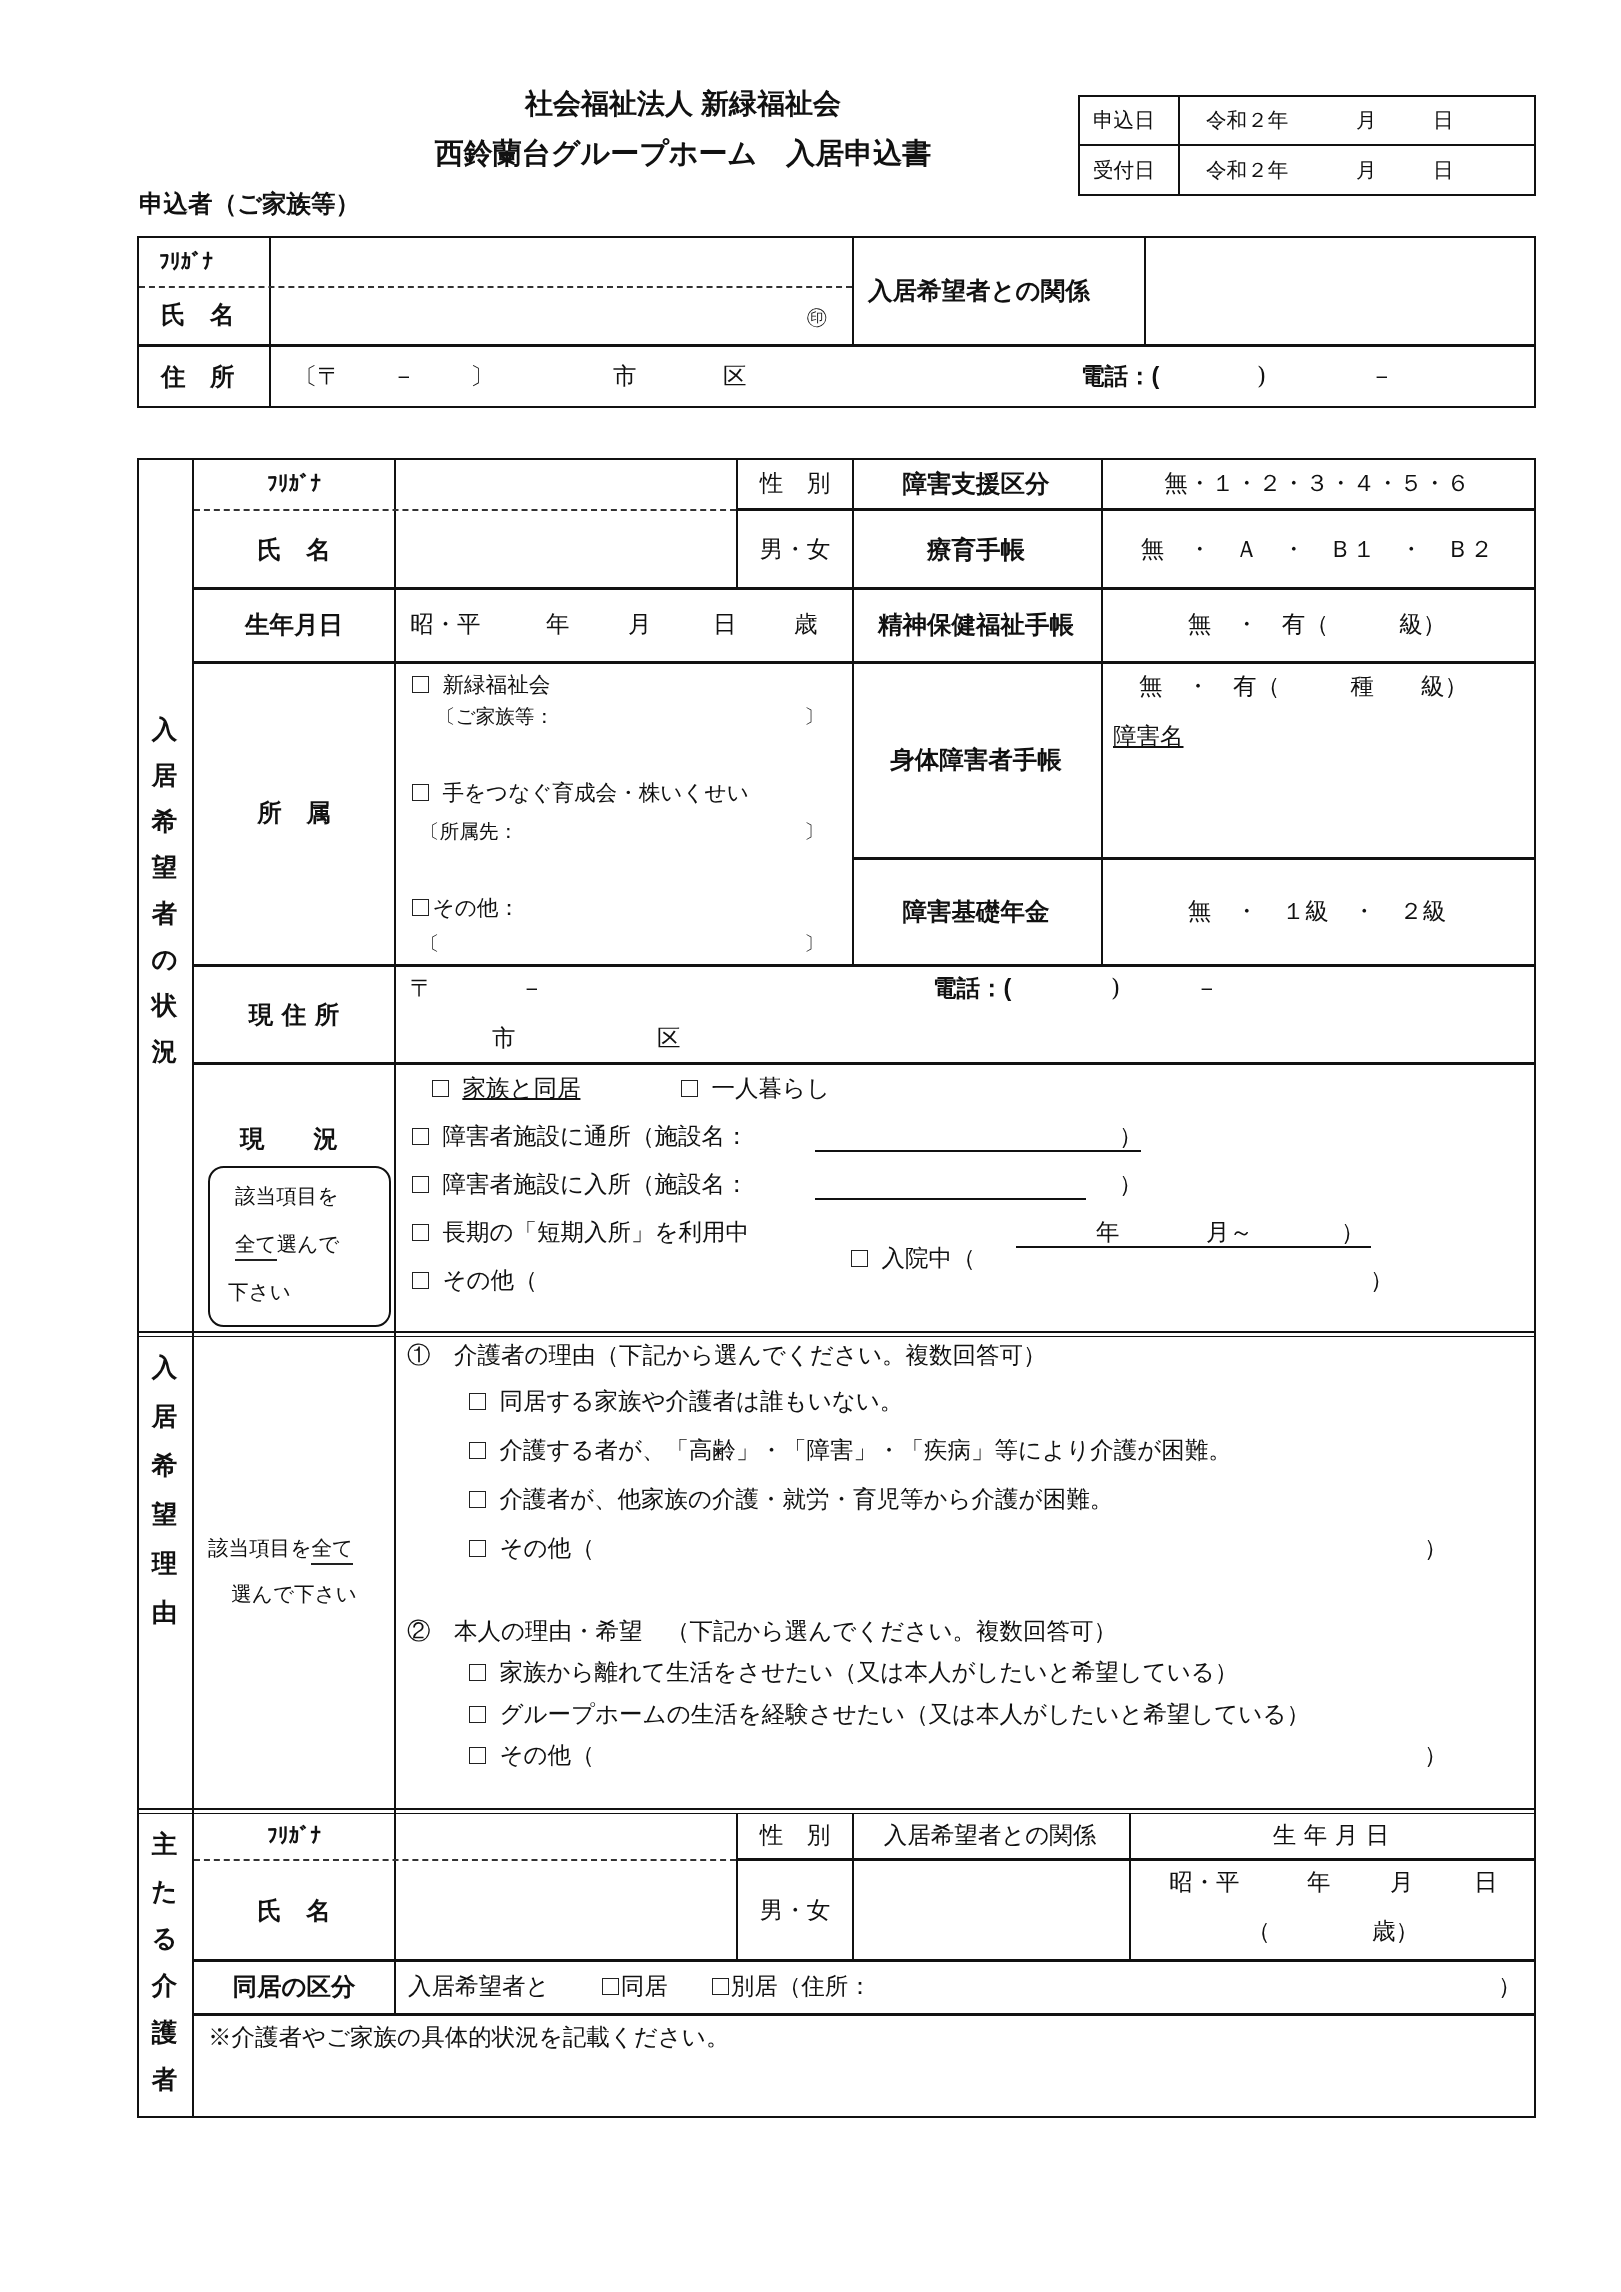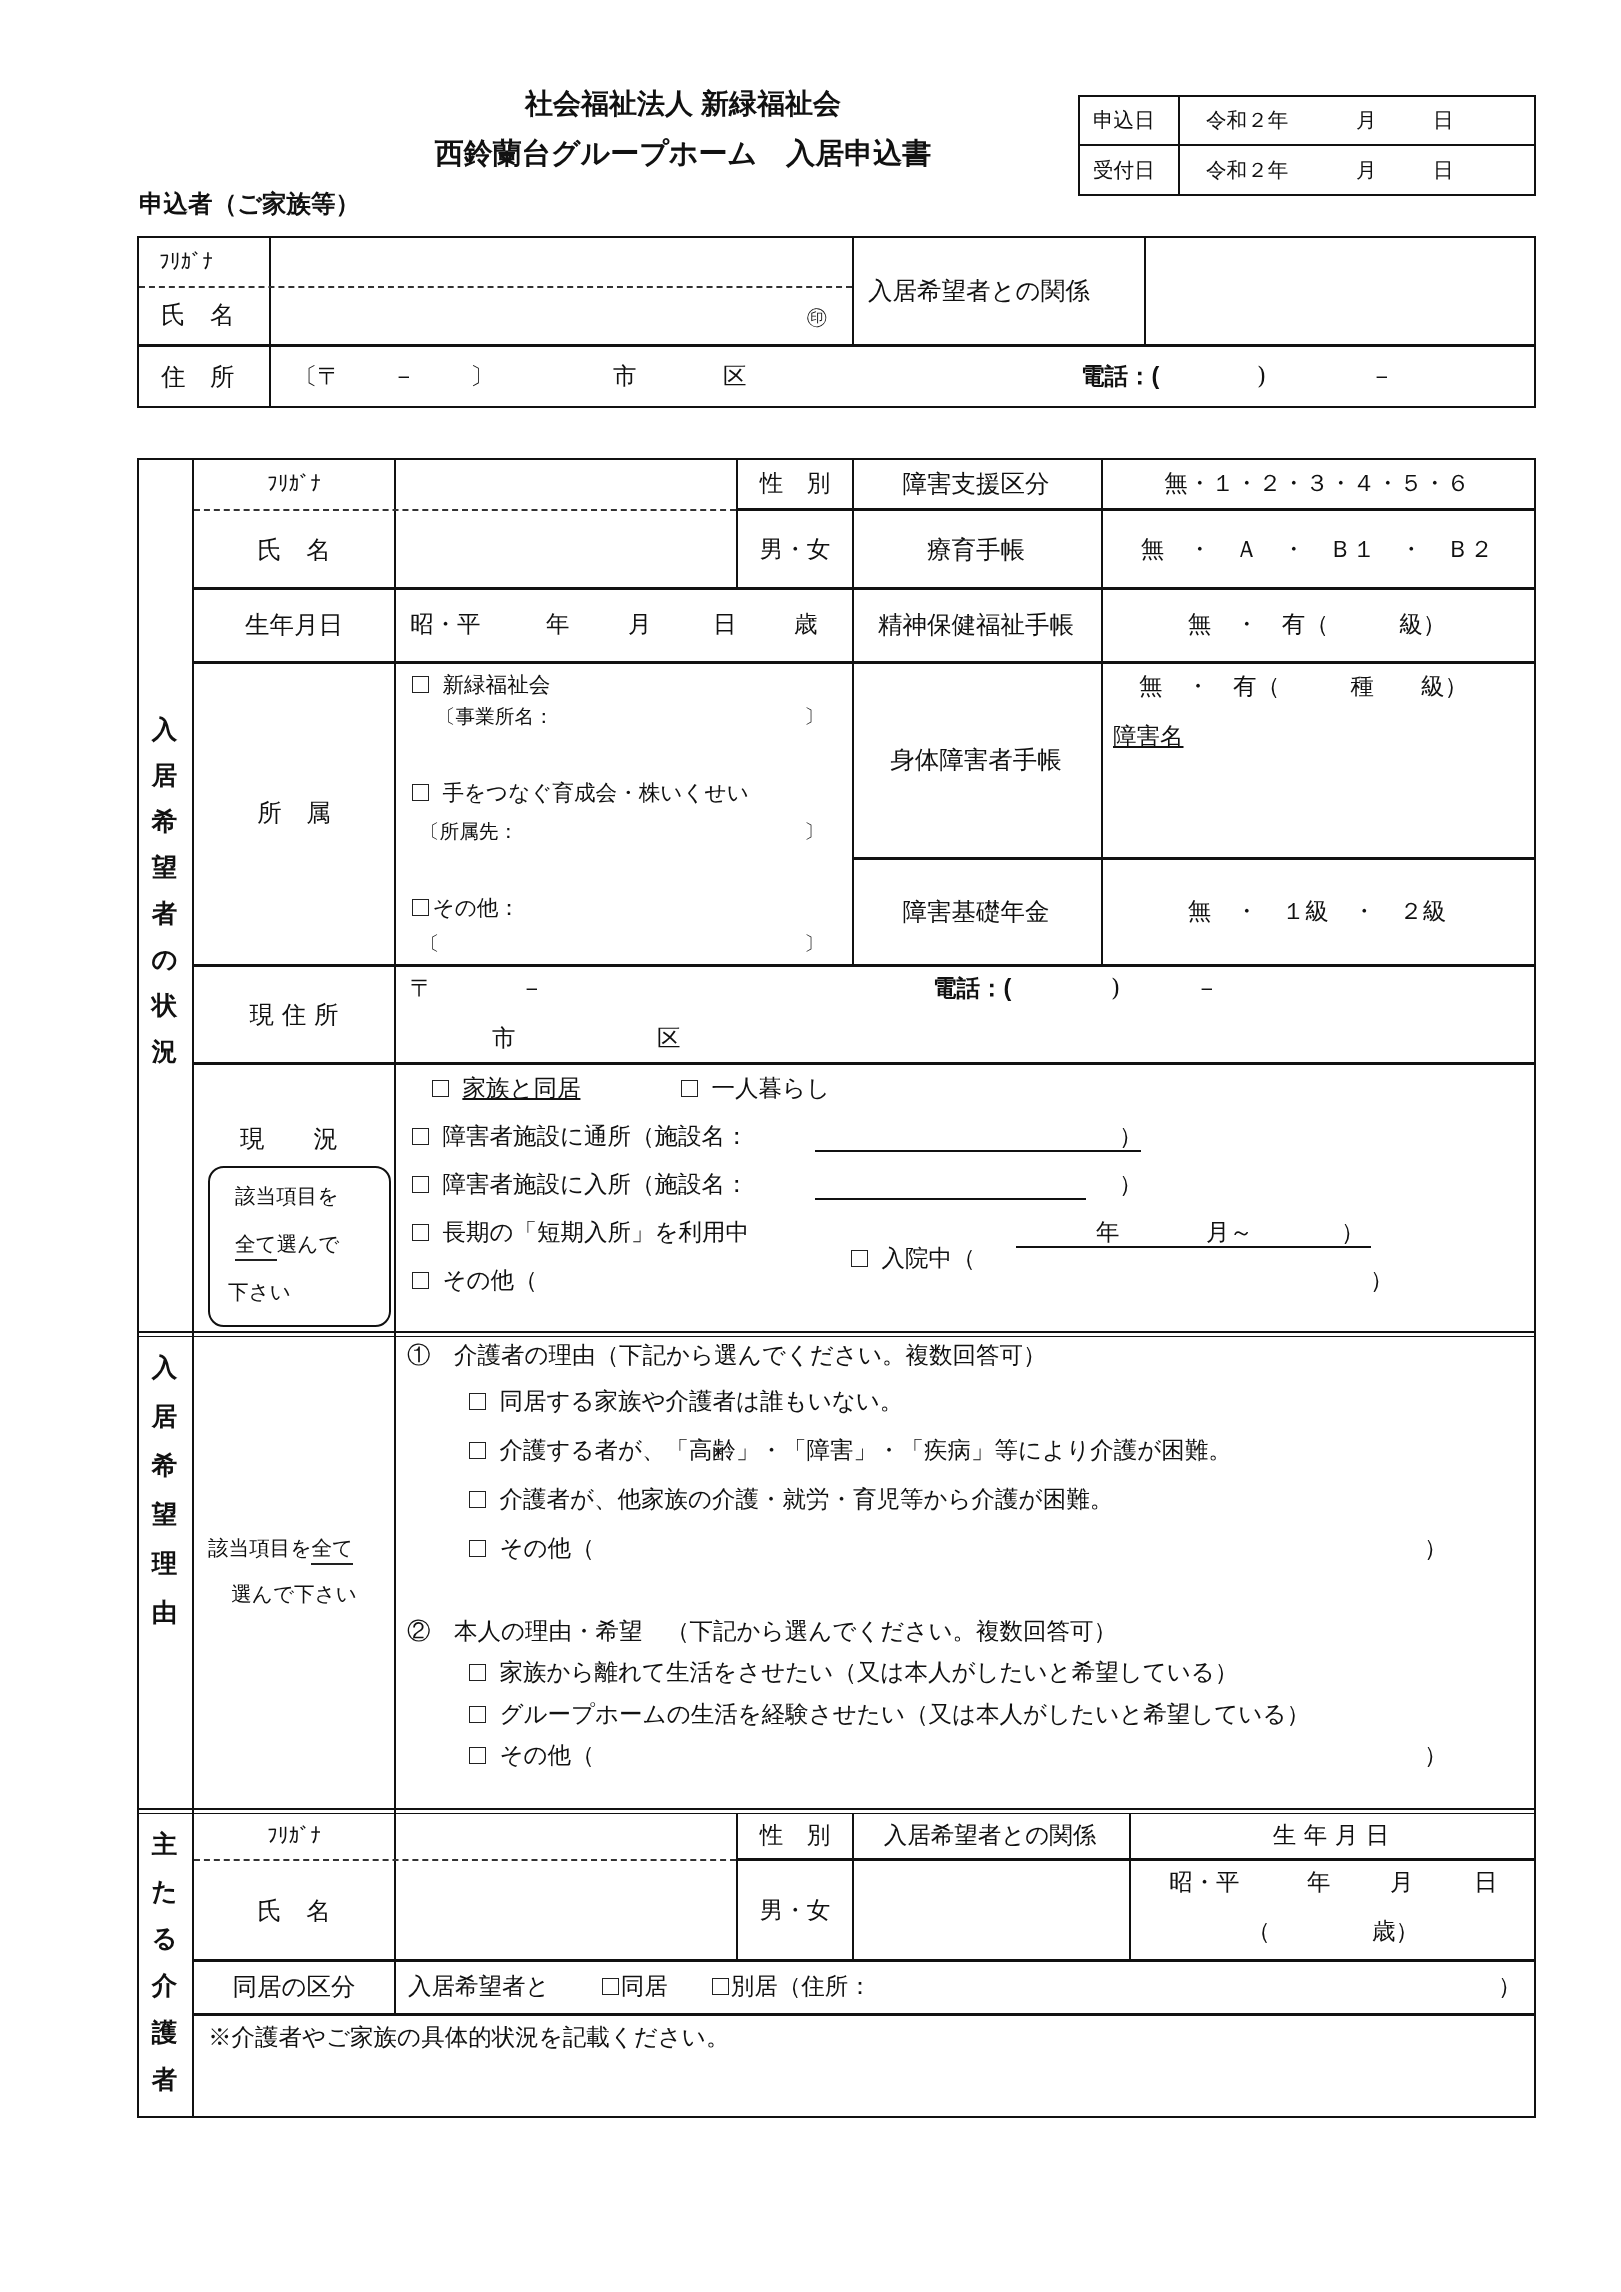--- a/index.html
+++ b/index.html
@@ -6,21 +6,21 @@
   body { width:1621px; height:2293px; position:relative; overflow:hidden;
          font-family:"DejaVu Serif","Liberation Serif",serif; color:#111; }
   .sans { font-family:Liberation Sans, sans-serif; }
   .bold { font-weight:bold; }
   .hl { position:absolute; background:#111; height:2px; }
   .vl { position:absolute; background:#111; width:2px; }
   .hl.thick { height:2.9px; }
   .dash { position:absolute; height:0; border-top:2px dashed #333; }
   .t { position:absolute; white-space:nowrap; font-size:23.5px; line-height:29px; }
   .c { transform:translateX(-50%); text-align:center; }
-  .lbl { font-family:"DejaVu Sans","Liberation Sans",sans-serif; font-weight:normal; font-size:24.5px; }
+  .lbl { font-family:"DejaVu Sans","Liberation Sans",sans-serif; font-weight:bold; font-size:24.5px; }
   .vert { position:absolute; width:39px; text-align:center; font-family:"DejaVu Sans","Liberation Sans",sans-serif; font-weight:bold; font-size:25.5px; }
   .vert span { display:block; }
   .box { display:inline-block; width:16.7px; height:16.7px; border:1.5px solid #222; margin-right:13.7px; vertical-align:-1px; box-sizing:border-box; }
   .uline { border-bottom:2px solid #222; display:inline-block;text-align:right; }
   .note-box { position:absolute; border:2px solid #111; border-radius:15.7px; }
   .field { position:absolute; }
 </style>
 </head>
 <body>
 
@@ -131,21 +131,21 @@
   <div class="t" style="left:546px;top:610px;">年</div>
   <div class="t" style="left:628px;top:610px;">月</div>
   <div class="t" style="left:713px;top:610px;">日</div>
   <div class="t" style="left:794px;top:610px;">歳</div>
   <div class="t lbl c" style="left:976px;top:610px;">精神保健福祉手帳</div>
   <div class="t c" style="left:1317px;top:610px;">無　・　有（　　　級）</div>
 
   <div class="t lbl c" style="left:294px;top:798px;">所　属</div>
   <div>
     <div class="t" style="left:412px;top:670px;font-size:21.6px;"><span class="box"></span><span>新緑福祉会</span></div>
-    <div class="t" style="left:436px;top:702px;font-size:19.6px;">〔事業所名：</div>
+    <div class="t" style="left:436px;top:702px;font-size:19.6px;">〔ご家族等：</div>
     <div class="t" style="left:804px;top:702px;font-size:19.6px;">〕</div>
   </div>
   <div>
     <div class="t" style="left:412px;top:778px;font-size:21.6px;"><span class="box"></span><span>手をつなぐ育成会・株いくせい</span></div>
     <div class="t" style="left:420px;top:817px;font-size:19.6px;">〔所属先：</div>
     <div class="t" style="left:804px;top:817px;font-size:19.6px;">〕</div>
   </div>
   <div>
     <div class="t" style="left:412px;top:893px;font-size:21.6px;"><span class="box" style="margin-right:3.9px;"></span><span>その他：</span></div>
     <div class="t" style="left:420px;top:929px;font-size:19.6px;">〔</div>

